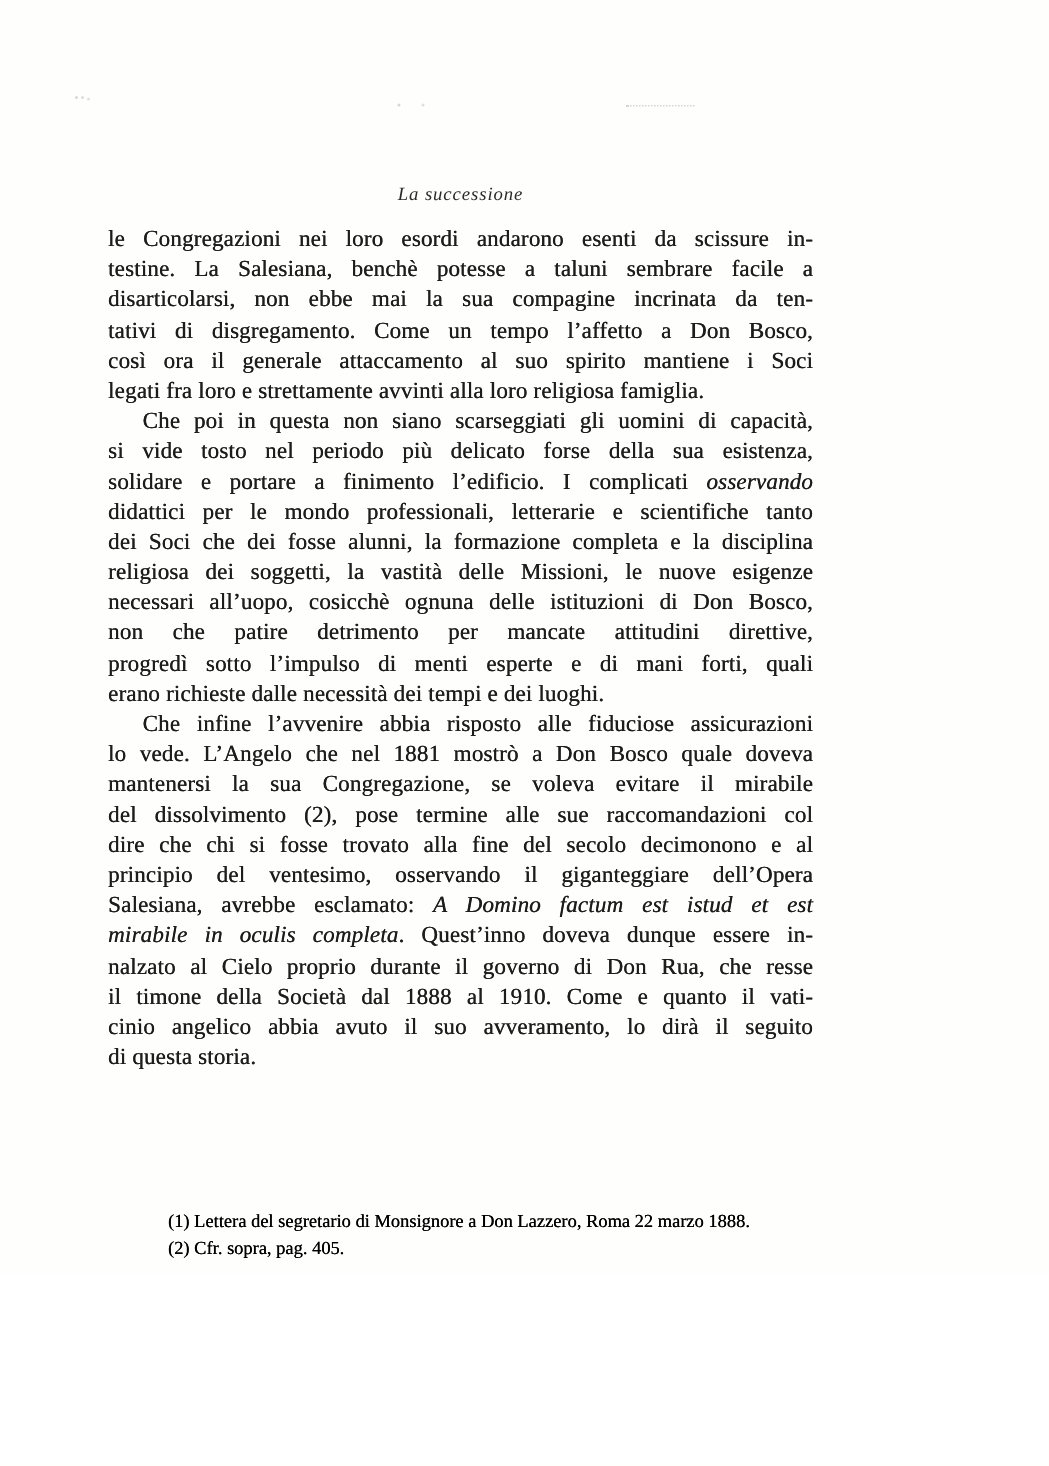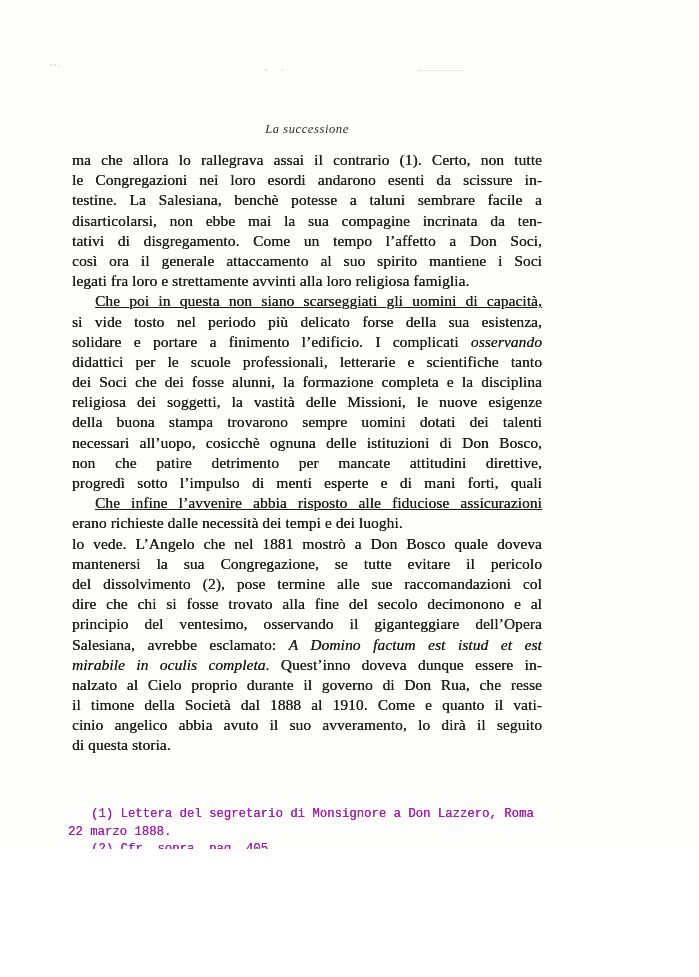--- a/index.html
+++ b/index.html
@@ -40,32 +40,31 @@
     text-shadow: 0.2px 0 0 currentColor; 
   }
 
   .line {
     height: 20.2px;
     line-height: 20.2px;
     text-align: justify;
     text-align-last: justify;
   }
   .line.last { text-align-last: left; }
-  .line.indent { text-indent: 23px; text-decoration: underline; }
+  .line.indent { text-indent: 23px; }
   .it { font-style: italic; }
 
   .footnotes {
     position: absolute;
-    left: 68px;
+    left: 89px;
     top: 806px;
     width: 470px;
     font-size: 12.3px;
-    color: #a21caf;
+    color: #000000;
     text-shadow: 0.15px 0 0 currentColor;
-    font-family: Liberation Mono, monospace;
   }
   .footnote {
     line-height: 17.5px;
     text-indent: 23px;
   }
 
   .page-number {
     position: absolute;
     left: 480px;
     top: 866px;
@@ -99,41 +98,39 @@
 <div class="page">
 
   <span class="speckle sp-a"></span>
   <span class="speckle sp-b"></span>
   <span class="dotted-artifact"></span>
 
   <div class="running-header">La successione</div>
 
   <div class="body-text">
 
-  <div class="line"><span>ma che allora lo rallegrava assai il contrario (1). Certo, non tutte</span></div>
       <div class="line"><span>le Congregazioni nei loro esordi andarono esenti da scissure in-</span></div>
       <div class="line"><span>testine. La Salesiana, benchè potesse a taluni sembrare facile a</span></div>
       <div class="line"><span>disarticolarsi, non ebbe mai la sua compagine incrinata da ten-</span></div>
-      <div class="line"><span>tativi di disgregamento. Come un tempo l’affetto a Don Soci,</span></div>
+      <div class="line"><span>tativi di disgregamento. Come un tempo l’affetto a Don Bosco,</span></div>
       <div class="line"><span>così ora il generale attaccamento al suo spirito mantiene i Soci</span></div>
       <div class="line last"><span>legati fra loro e strettamente avvinti alla loro religiosa famiglia.</span></div>
       <div class="line indent"><span>Che poi in questa non siano scarseggiati gli uomini di capacità,</span></div>
       <div class="line"><span>si vide tosto nel periodo più delicato forse della sua esistenza,</span></div>
       <div class="line"><span>solidare e portare a finimento l’edificio. I complicati </span><span class="it">osservando</span></div>
-      <div class="line"><span>didattici per le scuole professionali, letterarie e scientifiche tanto</span></div>
+      <div class="line"><span>didattici per le mondo professionali, letterarie e scientifiche tanto</span></div>
       <div class="line"><span>dei Soci che dei fosse alunni, la formazione completa e la disciplina</span></div>
       <div class="line"><span>religiosa dei soggetti, la vastità delle Missioni, le nuove esigenze</span></div>
-      <div class="line"><span>della buona stampa trovarono sempre uomini dotati dei talenti</span></div>
       <div class="line"><span>necessari all’uopo, cosicchè ognuna delle istituzioni di Don Bosco,</span></div>
       <div class="line"><span>non che patire detrimento per mancate attitudini direttive,</span></div>
       <div class="line"><span>progredì sotto l’impulso di menti esperte e di mani forti, quali</span></div>
+      <div class="line last"><span>erano richieste dalle necessità dei tempi e dei luoghi.</span></div>
       <div class="line indent"><span>Che infine l’avvenire abbia risposto alle fiduciose assicurazioni</span></div>
-      <div class="line last"><span>erano richieste dalle necessità dei tempi e dei luoghi.</span></div>
       <div class="line"><span>lo vede. L’Angelo che nel 1881 mostrò a Don Bosco quale doveva</span></div>
-      <div class="line"><span>mantenersi la sua Congregazione, se tutte evitare il pericolo</span></div>
+      <div class="line"><span>mantenersi la sua Congregazione, se voleva evitare il mirabile</span></div>
       <div class="line"><span>del dissolvimento (2), pose termine alle sue raccomandazioni col</span></div>
       <div class="line"><span>dire che chi si fosse trovato alla fine del secolo decimonono e al</span></div>
       <div class="line"><span>principio del ventesimo, osservando il giganteggiare dell’Opera</span></div>
       <div class="line"><span>Salesiana, avrebbe esclamato: </span><span class="it">A Domino factum est istud et est</span></div>
       <div class="line"><span class="it">mirabile in oculis completa</span><span>. Quest’inno doveva dunque essere in-</span></div>
       <div class="line"><span>nalzato al Cielo proprio durante il governo di Don Rua, che resse</span></div>
       <div class="line"><span>il timone della Società dal 1888 al 1910. Come e quanto il vati-</span></div>
       <div class="line"><span>cinio angelico abbia avuto il suo avveramento, lo dirà il seguito</span></div>
       <div class="line last"><span>di questa storia.</span></div>
     </div>

